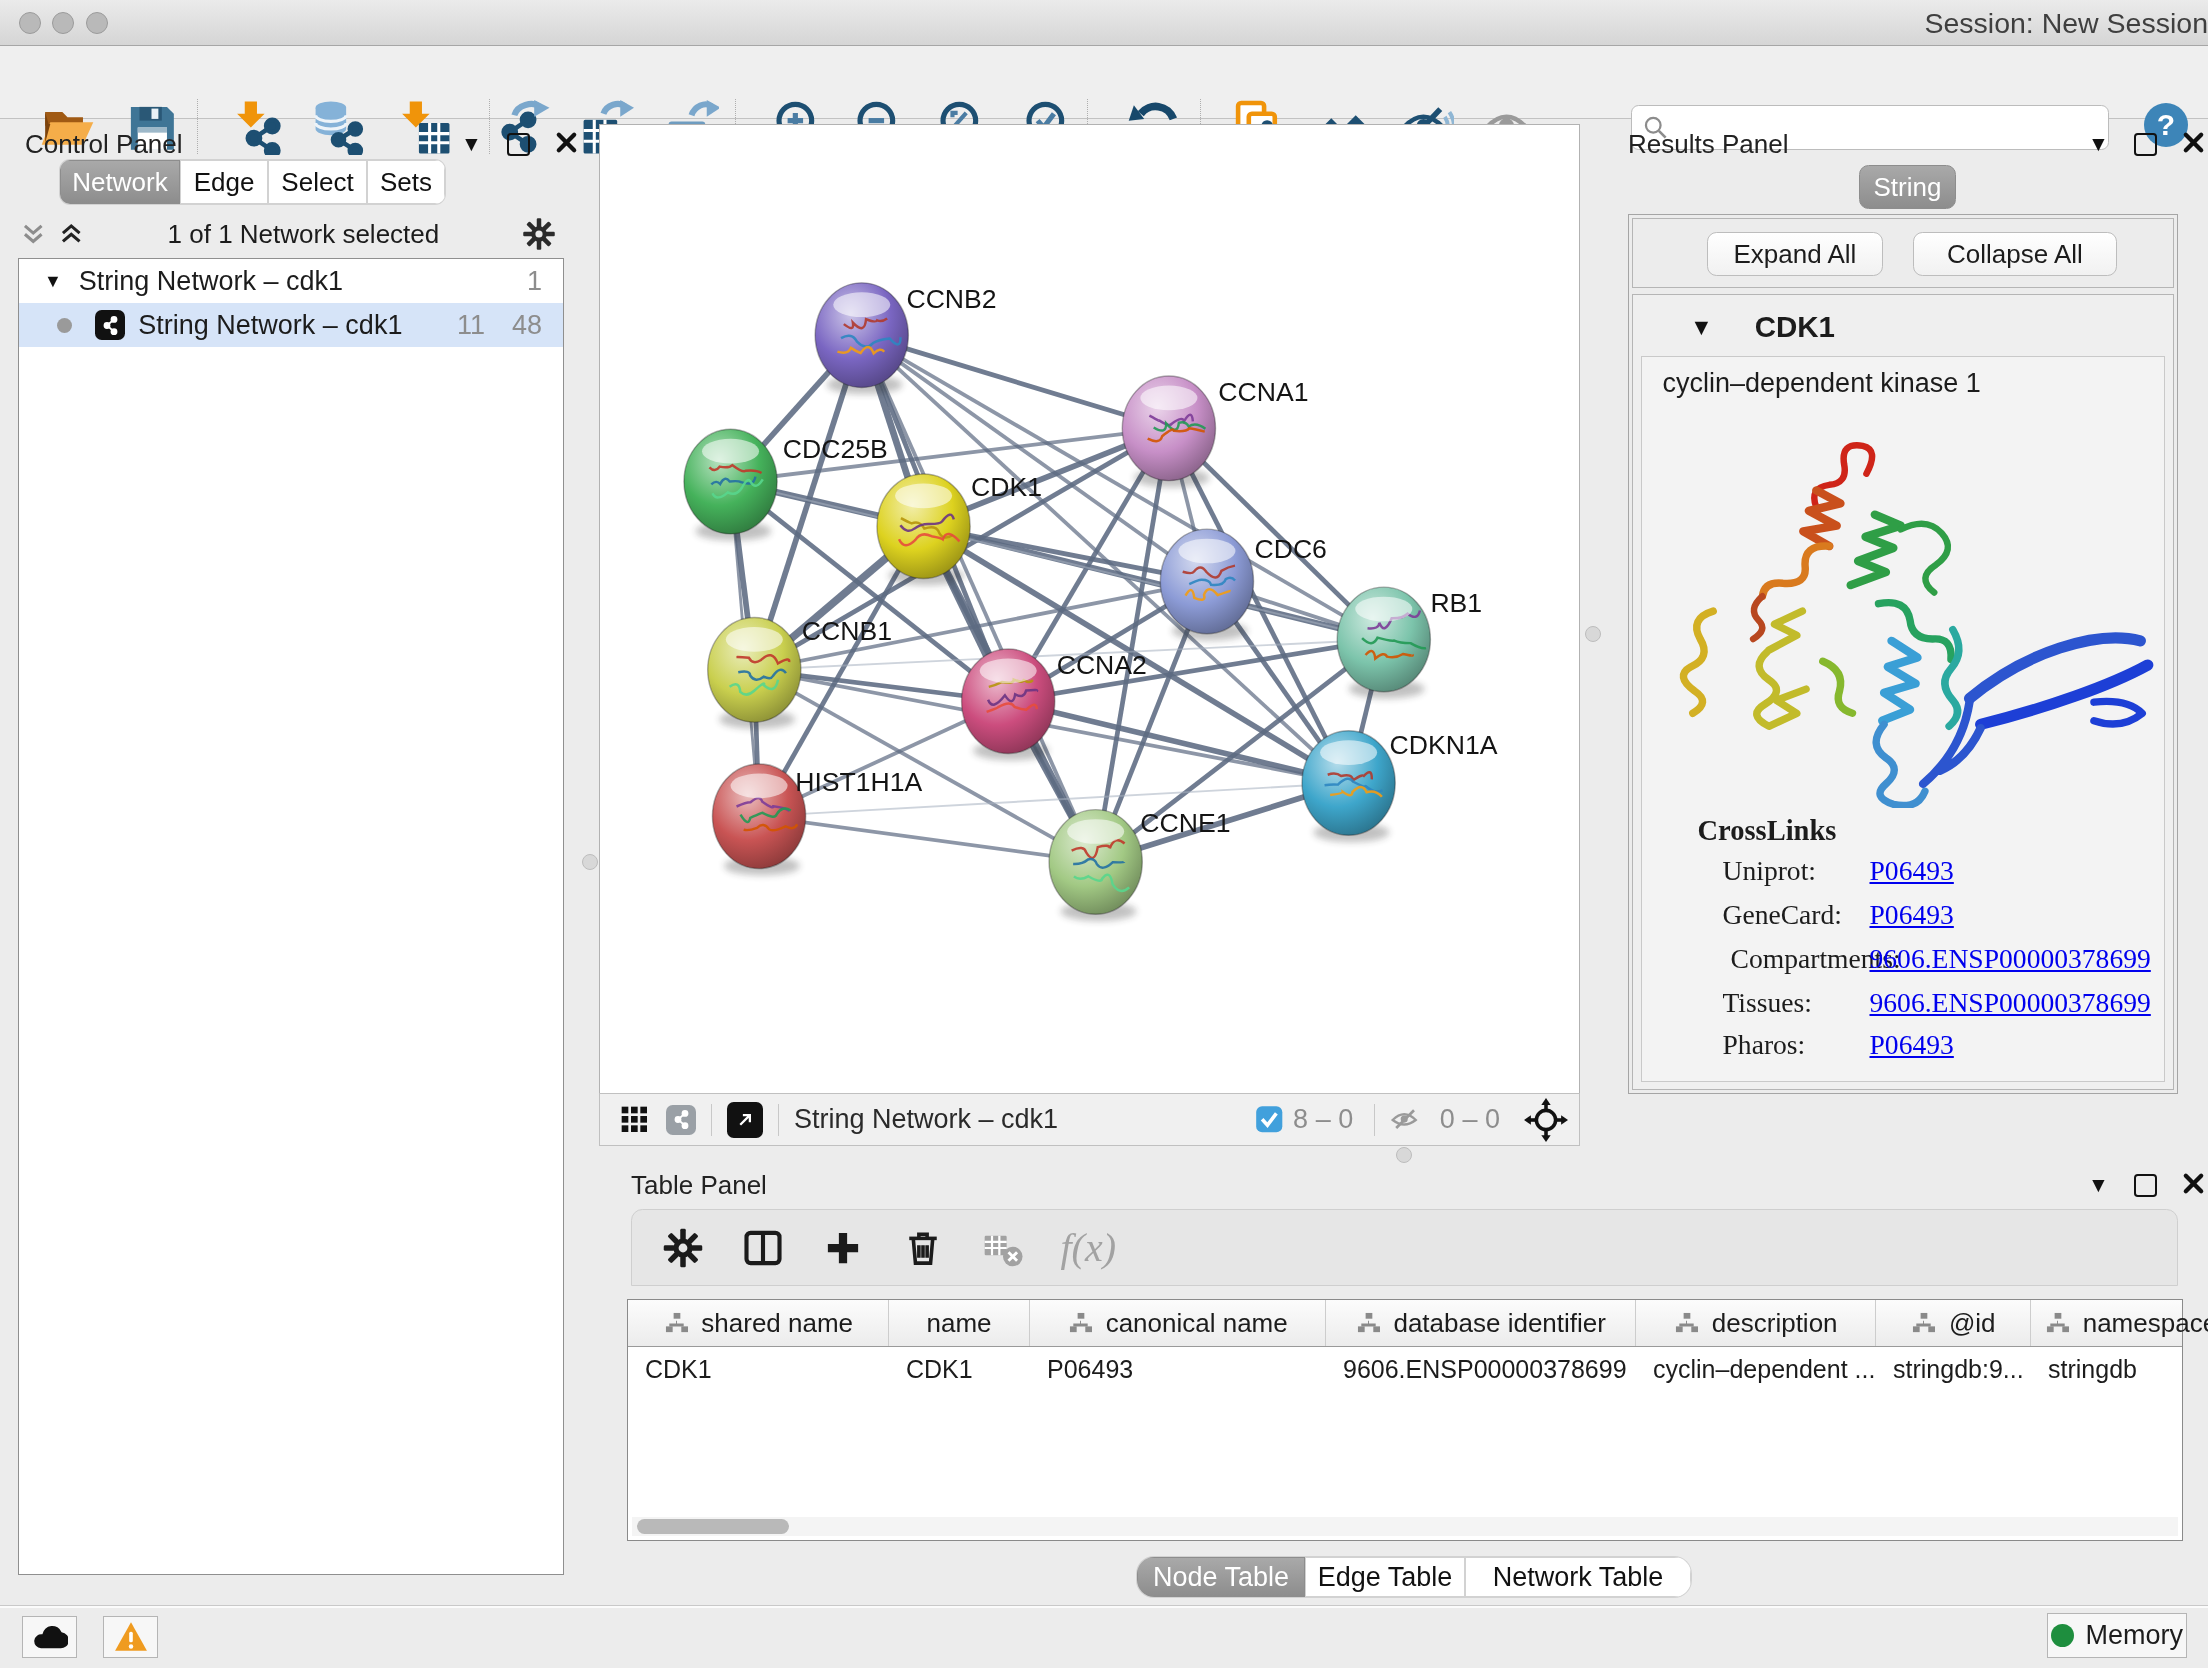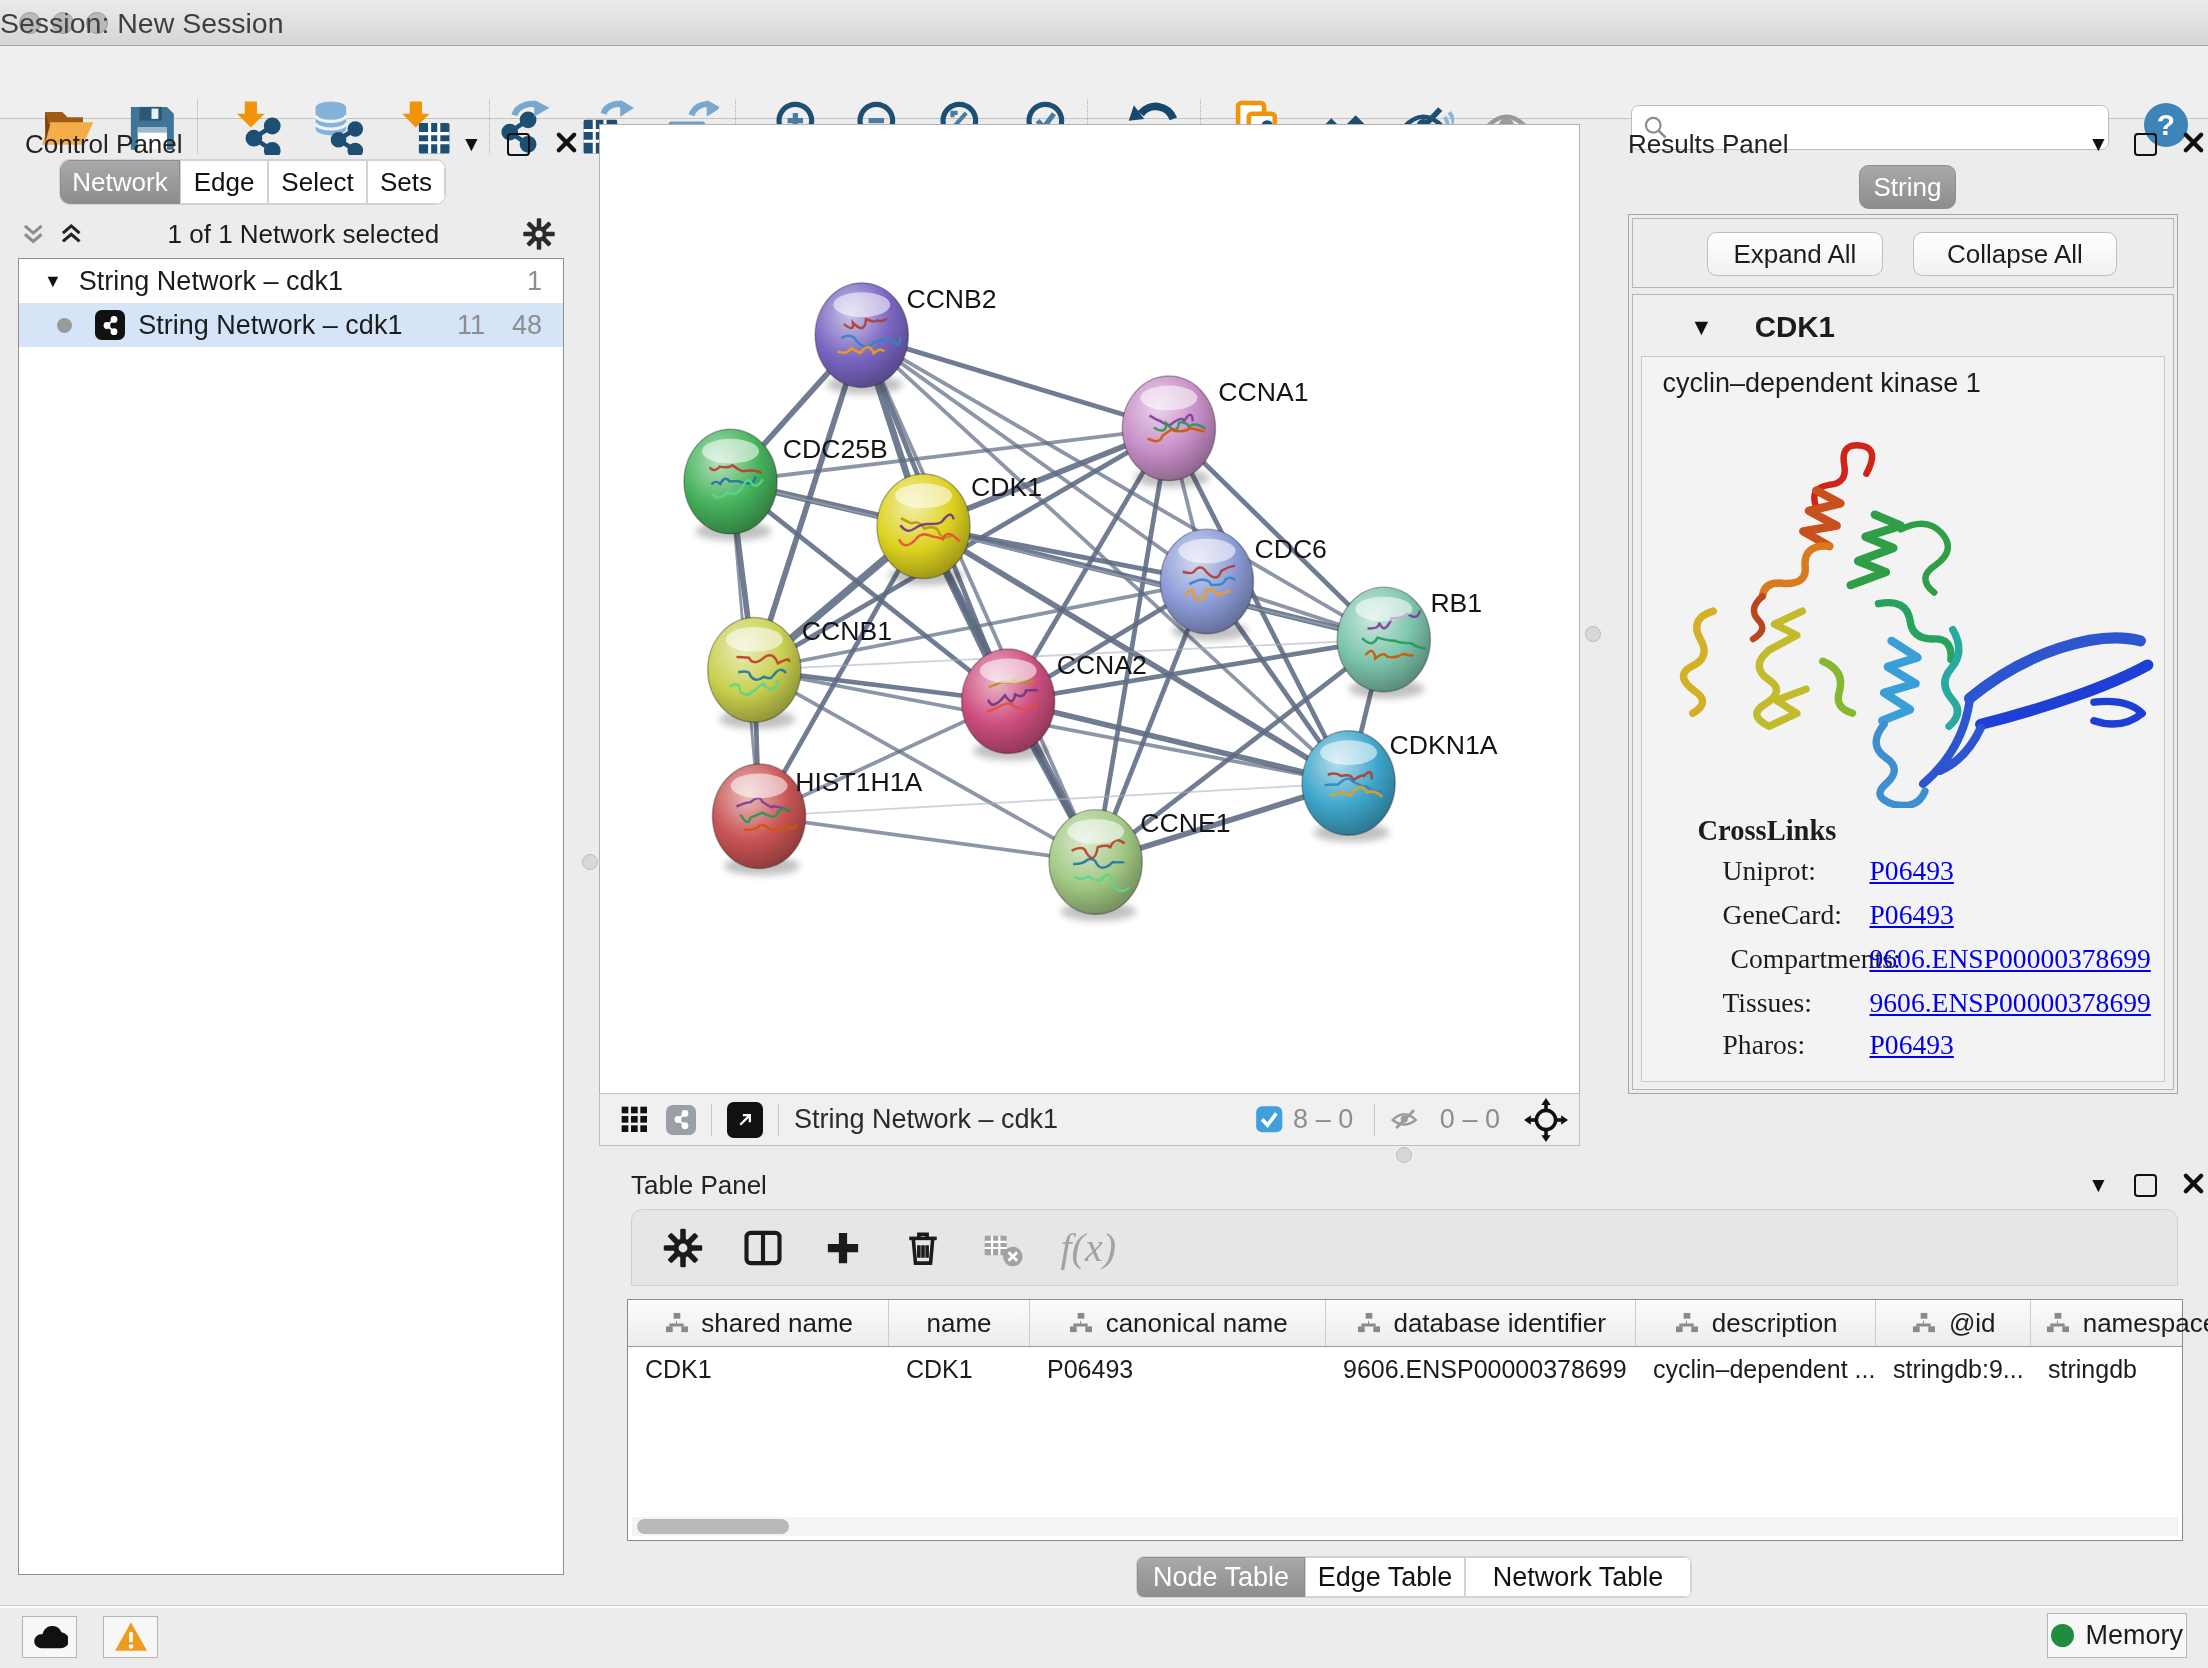--- a/index.html
+++ b/index.html
@@ -3,21 +3,21 @@
 <meta charset="utf-8">
 <style>
   html,body{margin:0;padding:0;}
   .app{position:relative;width:2208px;height:1668px;background:#ececec;overflow:hidden;
        font-family:"Liberation Sans",sans-serif;color:#1c1c1c;}
   
   .titlebar{position:absolute;left:0;top:0;width:100%;height:45px;
     background:linear-gradient(#ebebeb,#d5d5d5);border-bottom:1px solid #a6a6a6;}
   .tl{position:absolute;top:12.4px;width:20px;height:20px;border-radius:50%;
     background:#b9b9b9;border:1px solid #9b9b9b;}
-  .title-text{position:absolute;top:6.7px;width:100%;text-align:left;font-size:28.5px;color:#3f3f3f;}
+  .title-text{position:absolute;top:6.7px;width:100%;text-align:right;font-size:28.5px;color:#3f3f3f;}
   
   .toolbar{position:absolute;left:0;top:46px;width:100%;height:72px;background:#efefef;
     border-bottom:1px solid #c2c2c2;}
   .tbtn{position:absolute;top:49px;width:65px;height:65px;display:flex;align-items:center;justify-content:center;}
   .tbtn svg{width:55px;height:55px;}
   .tsep{position:absolute;top:53px;height:55px;border-left:1.9px dotted #aeaeae;}
   .searchbox{position:absolute;left:1631px;top:59px;width:476px;height:43px;background:#fff;
     border:1.9px solid #bcbcbc;border-radius:7.6px;}
   .searchbox input{position:absolute;left:48px;top:1.9px;width:409px;height:34px;border:none;outline:none;font-size:25px;background:transparent;}
   .searchbox svg{position:absolute;left:9.5px;top:7.6px;width:27px;height:27px;}
@@ -63,21 +63,21 @@
     border:1px solid #cfcfcf;border-radius:11.4px 11.4px 0 0;display:flex;align-items:center;gap:36px;padding-left:28.5px;box-sizing:border-box;}
   .tp-toolbar svg{width:44px;height:44px;}
   .tbl{position:absolute;left:627px;top:1299px;width:1556px;height:242px;background:#fff;border:1.9px solid #8a8a8a;box-sizing:border-box;}
   .tbl-head{display:grid;grid-template-columns:261px 141px 296px 310px 240px 155px 190px;height:46px;
     background:linear-gradient(#fcfcfc,#ececec);border-bottom:1.9px solid #9a9a9a;}
   .th{display:flex;align-items:center;justify-content:center;gap:11.4px;font-size:26px;border-right:1px solid #cdcdcd;overflow:hidden;white-space:nowrap;}
   .tbl-row{display:grid;grid-template-columns:261px 141px 296px 310px 240px 155px 190px;height:44px;}
   .td{display:flex;align-items:center;padding-left:17px;font-size:25px;overflow:hidden;white-space:nowrap;}
   .hscroll{position:absolute;left:3.8px;bottom:3.8px;right:3.8px;height:19px;background:#f4f4f4;}
   .hthumb{position:absolute;left:5.7px;top:1.9px;width:152px;height:15px;border-radius:7.6px;background:#b9b9b9;}
-  .bottom-tabs{position:absolute;left:1137px;top:1557px;display:flex;border-radius:7px;overflow:hidden;box-shadow:0 0 0 1px #d2d2d2;}
+  .bottom-tabs{position:absolute;left:1137px;top:1557px;display:flex;border-radius:17px;overflow:hidden;box-shadow:0 0 0 1px #d2d2d2;}
   
   .statusbar{position:absolute;left:0;top:1605px;width:100%;height:63px;background:#ececec;
     border-top:1.9px solid #c9c9c9;box-shadow:inset 0 1.9px 0 #fbfbfb;}
   .sbtn{position:absolute;top:9.5px;height:42px;border:1.9px solid #b5b5b5;background:#f7f7f7;
     display:flex;align-items:center;justify-content:center;box-sizing:border-box;}
   text{font-family:"Liberation Sans",sans-serif;}
 </style>
 </head>
 <body>
 

